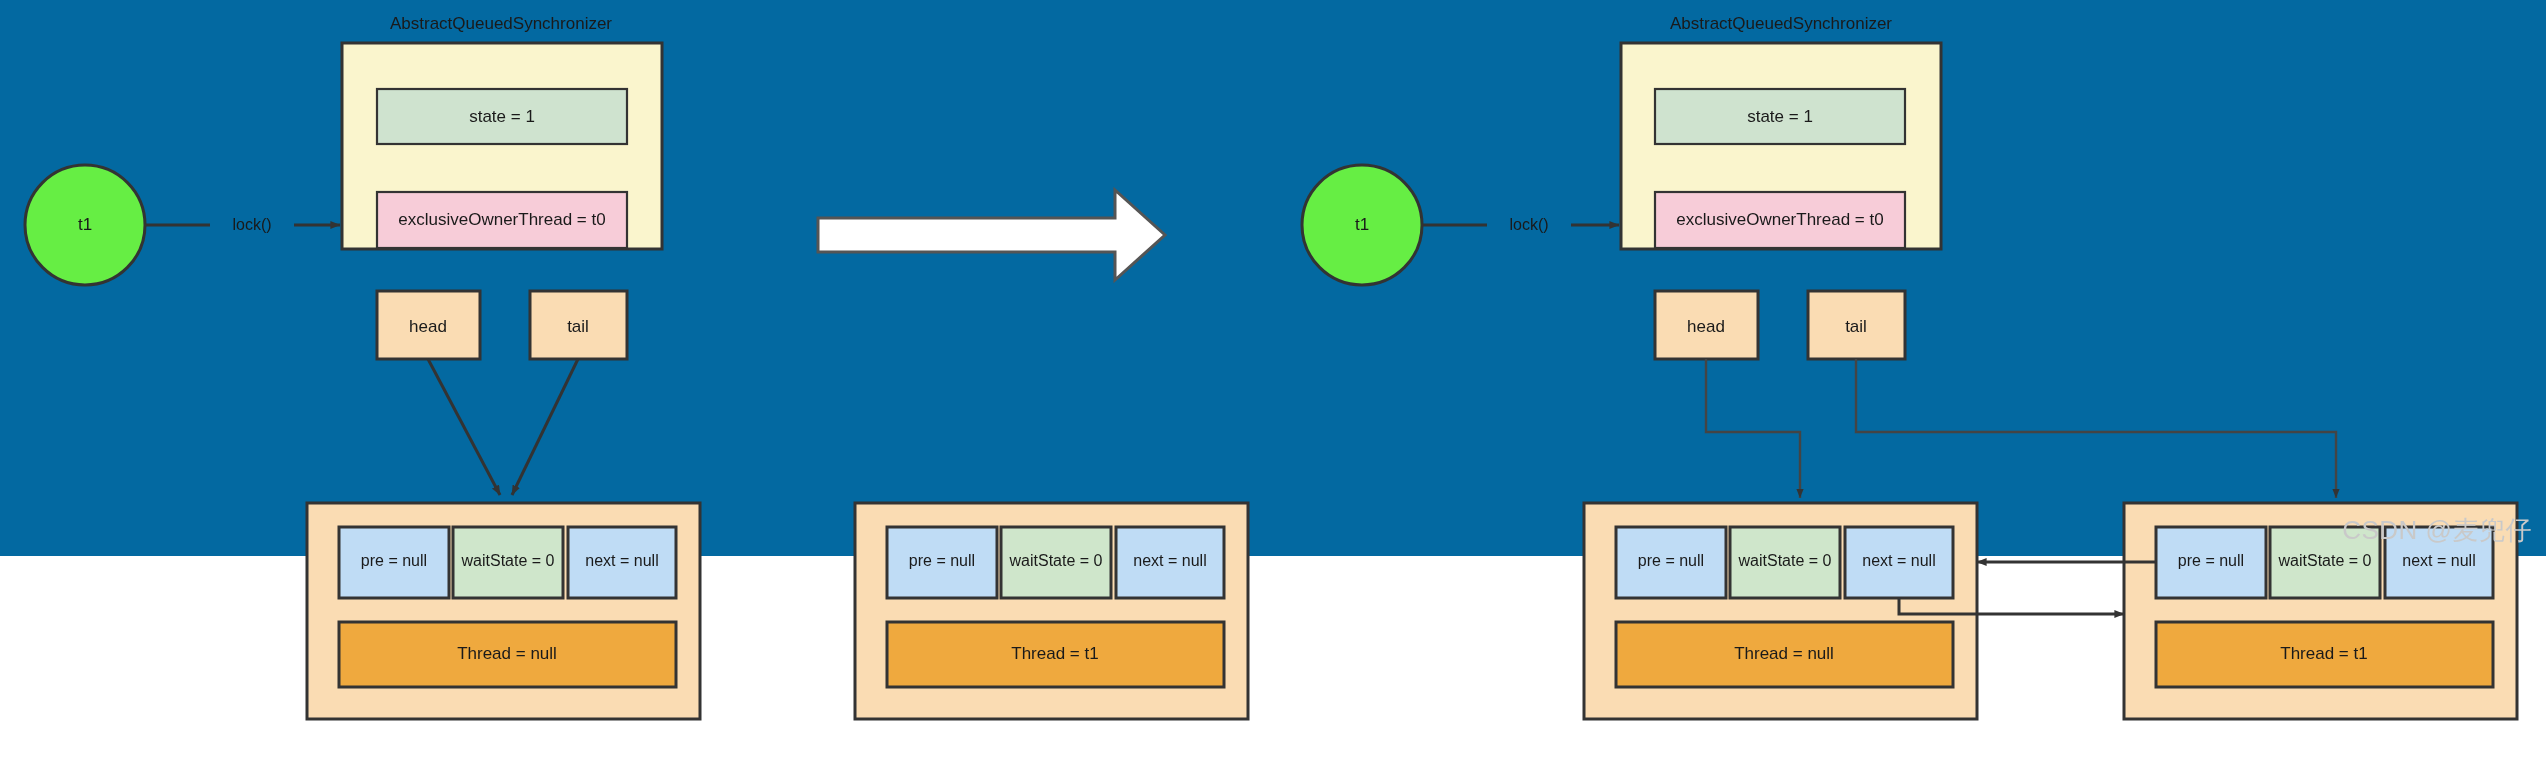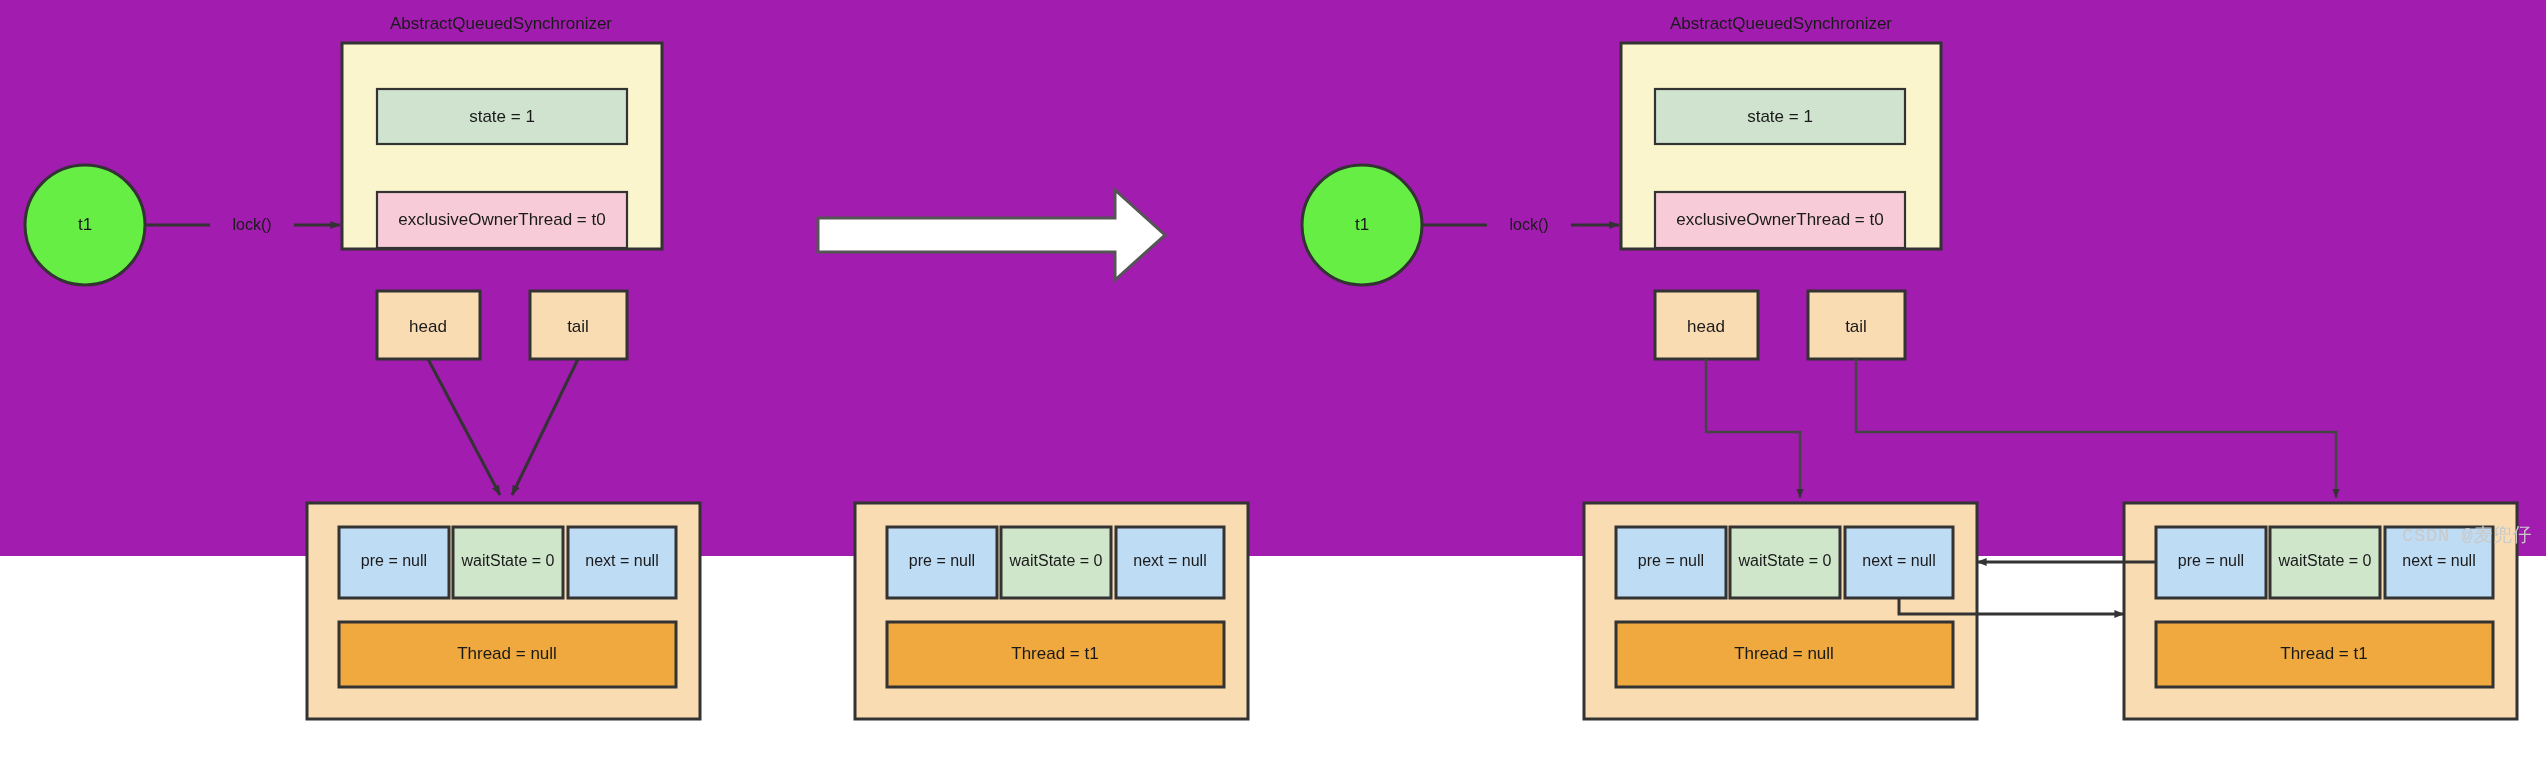--- a/index.html
+++ b/index.html
@@ -1,30 +1,30 @@
 <!DOCTYPE html>
 <html><head>
 <meta charset="utf-8">
 <style>
   html,body{margin:0;padding:0;background:#ffffff;}
   body{width:2546px;height:766px;font-family:"Liberation Sans",sans-serif;overflow:hidden;}
-  #stage{position:relative;width:2546px;height:556px;background:#a21caf;}
+  #stage{position:relative;width:2546px;height:556px;background:#0369a1;}
   svg#diagram{position:absolute;left:0;top:0;width:2546px;height:766px;display:block;}
   .shp{stroke:#333333;stroke-width:3;}
   .shp-thin{stroke:#333333;stroke-width:2.2;}
   .lbl{font-family:"Liberation Sans",sans-serif;fill:#1a1a1a;text-anchor:middle;dominant-baseline:middle;}
   .lbl-title{font-size:17px;}
   .lbl-field{font-size:17px;}
   .lbl-small{font-size:16px;}
   .lbl-circle{font-size:17px;}
   .edge{fill:none;stroke:#333333;stroke-width:3;}
   .edge-thin{fill:none;stroke:#444444;stroke-width:2.4;}
   .bigarrow{fill:#ffffff;stroke:#555555;stroke-width:3;stroke-linejoin:miter;}
-  .wm{position:absolute;right:14px;bottom:8px;font-family:Liberation Mono, monospace;
-      font-size:19px;color:#c9c9c9;letter-spacing:.5px;white-space:nowrap;}
+  .wm{position:absolute;right:14px;bottom:8px;font-family:Liberation Sans, sans-serif;
+      font-size:26px;color:#c9c9c9;letter-spacing:.5px;white-space:nowrap;}
 </style>
 </head>
 <body>
 
 <div id="stage">
 
 <svg id="diagram" viewBox="0 0 2546 766">
   <defs>
     <marker id="ah" markerWidth="12" markerHeight="12" refX="9.6" refY="4" orient="auto" markerUnits="userSpaceOnUse">
       <path d="M0,0 L10,4 L0,8 Z" fill="#333333"></path>

